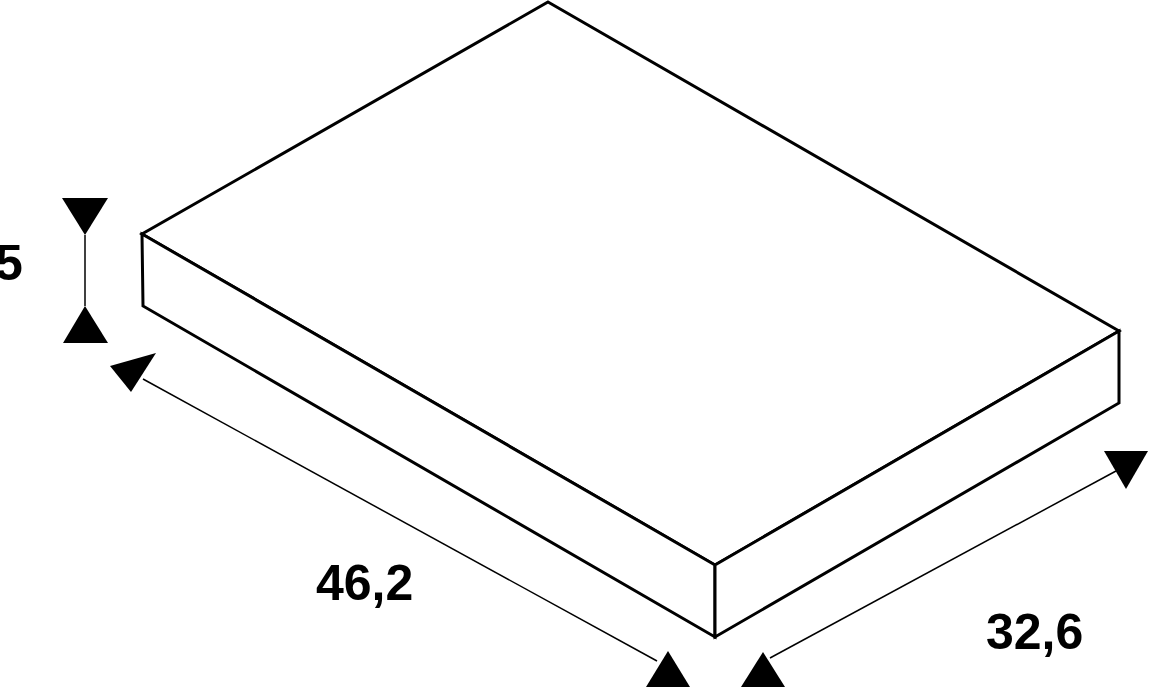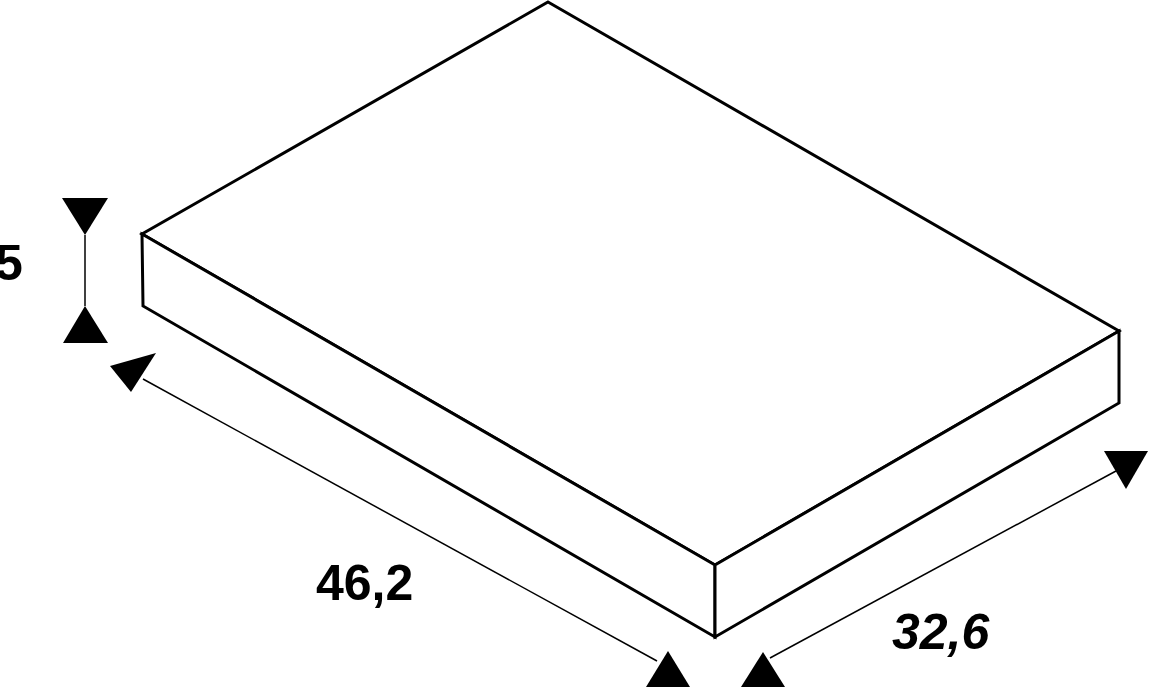--- a/index.html
+++ b/index.html
@@ -24,21 +24,21 @@
     position: absolute;
     font-weight: bold;
     font-size: 50px;
     line-height: 1;
     color: #000000;
     white-space: nowrap;
     user-select: none;
   }
   #lbl-height { left: -5px;  top: 238px; }
   #lbl-length { left: 316px; top: 558px; }
-  #lbl-width  { left: 892px; top: 607px; font-style: italic; }
+  #lbl-width  { left: 986px; top: 607px; }
 </style>
 </head>
 <body>
 
 <div class="stage">
   <svg xmlns="http://www.w3.org/2000/svg" width="1150" height="688" viewBox="0 0 1150 688">
       <polygon points="548,2 1119,331 715,565 142,234" fill="#ffffff" stroke="#000000" stroke-width="3" stroke-linejoin="miter"></polygon>
       <polygon points="142,234 715,565 715,637 143,306" fill="#ffffff" stroke="#000000" stroke-width="3" stroke-linejoin="miter"></polygon>
       <polygon points="715,565 1119,331 1119,403 715,637" fill="#ffffff" stroke="#000000" stroke-width="3" stroke-linejoin="miter"></polygon>
       <line x1="85" y1="235" x2="85" y2="306" stroke="#000000" stroke-width="1.5"></line>

